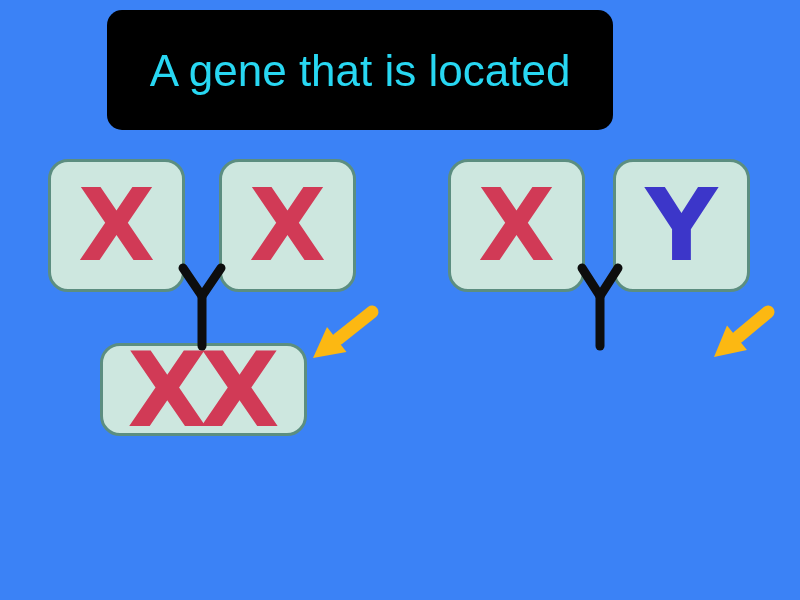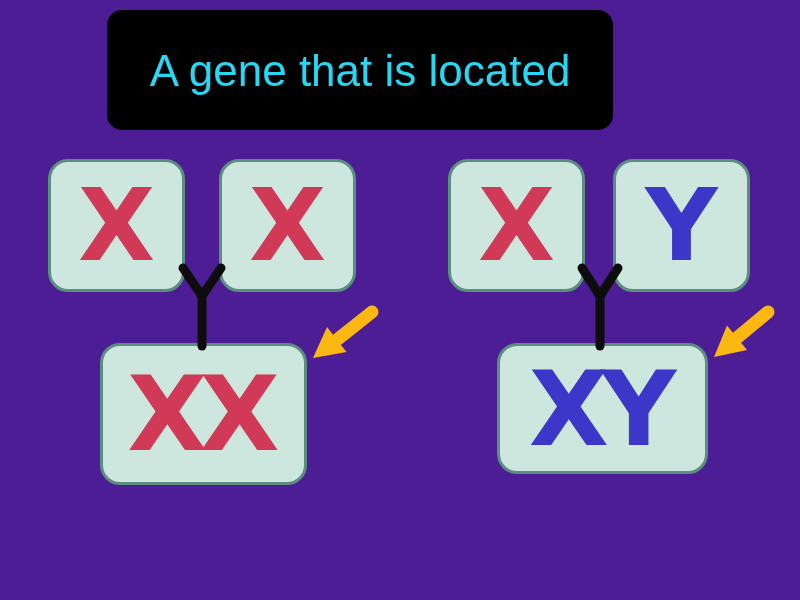--- a/index.html
+++ b/index.html
@@ -4,21 +4,21 @@
 <style>
   html, body {
     margin: 0;
     padding: 0;
     background: #ffffff;
   }
   .canvas {
     position: relative;
     width: 800px;
     height: 600px;
-    background: #4c1d95;
+    background: #3b82f6;
     overflow: hidden;
     font-family: "Liberation Sans", sans-serif;
   }
 
   
   .title-box {
     position: absolute;
     left: 107px;
     top: 10px;
     width: 506px;
@@ -55,21 +55,21 @@
     font-family: "DejaVu Sans", sans-serif;
     font-weight: bold;
     line-height: 1;
   }
   .parent-letter { font-size: 100px; }
   .child-letter  { font-size: 104px; letter-spacing: -8px; padding-right: 8px; }
 
   
   .b-f-p1 { left: 48px;  top: 159px; width: 137px; height: 133px; }
   .b-f-p2 { left: 219px; top: 159px; width: 137px; height: 133px; }
-  .b-f-c  { left: 100px; top: 343px; width: 207px; height: 142px; }
+  .b-f-c  { left: 100px; top: 343px; width: 207px; height: 93px; }
 
   
   .b-m-p1 { left: 448px; top: 159px; width: 137px; height: 133px; }
   .b-m-p2 { left: 613px; top: 159px; width: 137px; height: 133px; }
   .b-m-c  { left: 497px; top: 343px; width: 211px; height: 131px; }
 
   .overlay {
     position: absolute;
     left: 0;
     top: 0;
@@ -97,23 +97,20 @@
   <div class="chromo-box b-f-c">
     <span class="letter child-letter" style="color: rgb(209, 58, 86);">XX</span>
   </div>
 
   <div class="chromo-box b-m-p1">
     <span class="letter parent-letter" style="color: rgb(209, 58, 86);">X</span>
   </div>
   <div class="chromo-box b-m-p2">
     <span class="letter parent-letter" style="color: rgb(60, 54, 201);">Y</span>
   </div>
-  <div class="chromo-box b-m-c">
-    <span class="letter child-letter" style="color: rgb(60, 54, 201);">XY</span>
-  </div>
 
   <svg class="overlay" viewBox="0 0 800 600">
 
     <g stroke="#0d0d0d" stroke-width="9" fill="none" stroke-linecap="round" stroke-linejoin="round">
       <path d="M 183 268 L 202 296 L 221 268"></path>
       <path d="M 202 293 L 202 346"></path>
     </g>
 
     <g stroke="#0d0d0d" stroke-width="9" fill="none" stroke-linecap="round" stroke-linejoin="round">
       <path d="M 582 268 L 600 296 L 618 268"></path>

